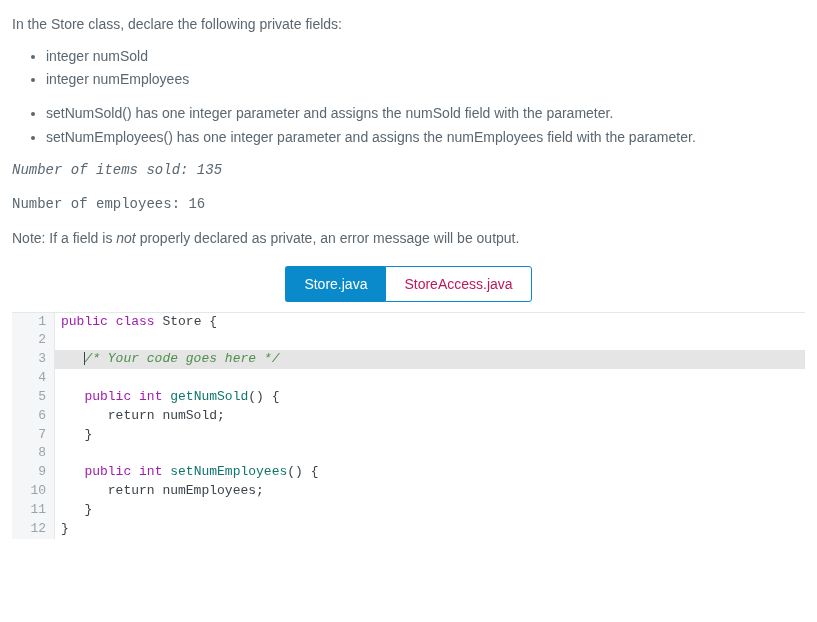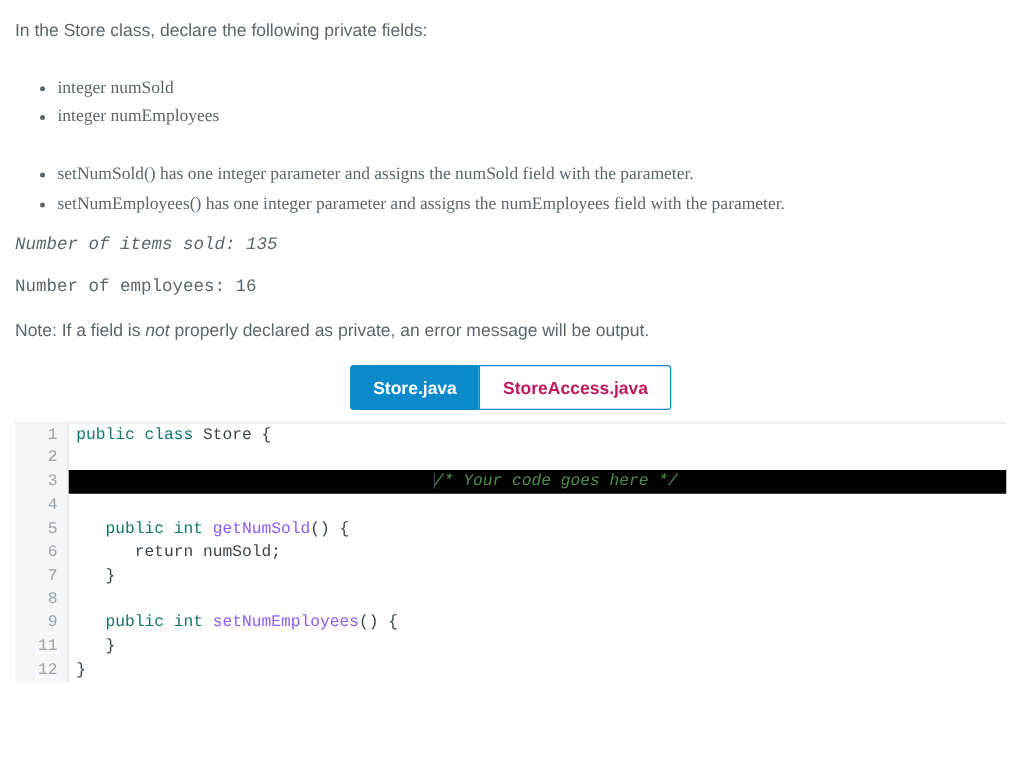--- a/index.html
+++ b/index.html
@@ -5,33 +5,33 @@
   body {
     margin: 0;
     padding: 8px 12px;
     font-family: "Helvetica Neue", Arial, sans-serif;
     font-size: 14px;
     color: #5b6770;
     line-height: 1.55;
     background: #fff;
   }
   .problem p { margin: 6px 0; }
-  .problem ul { margin: 24px 0 12px 0; padding-left: 34px; font-family: Liberation Serif, serif; }
+  .problem ul { margin: 10px 0 12px 0; padding-left: 34px; }
   .problem li { margin: 2px 0; }
   .mono { font-family: "Courier New", Courier, monospace; color:#5b6770;}
   em { font-style: italic; }
 
   .tabs {
     display: flex;
     justify-content: center;
     margin: 16px 0 10px 0;
   }
   .tab {
     font-family: Arial, sans-serif;
-    font-weight: 700;
+    font-weight: 400;
     font-size: 14px;
     padding: 10px 18px;
     border: 1px solid #0a8acb;
     cursor: pointer;
     line-height: 1;
   }
   .tab.active {
     background: #0a8acb;
     color: #fff;
     border-right: none;
@@ -64,26 +64,25 @@
     user-select: none;
     flex: none;
   }
   .code {
     flex: 1;
     padding-left: 6px;
     white-space: pre;
     color: #3b444c;
   }
   .code-row.hl .code {
-    background: #000000;
-    text-align: center;
+    background: #e5e5e5;
   }
-  .kw  { color: #0f766e; }       
+  .kw  { color: #a21caf; }       
   .str, .cmt { color: #4f8f4f; font-style: italic; } 
-  .fn  { color: #8b5cf6; }       
+  .fn  { color: #0f766e; }       
   .cursor {
     display: inline-block;
     width: 0;
     border-left: 1px solid #3b444c;
     height: 13px;
     vertical-align: middle;
     margin-right: -1px;
   }
 </style>
 </head>
@@ -151,20 +150,24 @@
   <div class="code-row">
     <div class="gutter">8</div>
     <div class="code"> </div>
   </div>
 
   <div class="code-row">
     <div class="gutter">9</div>
     <div class="code"><span>   </span><span class="kw">public</span> <span class="kw">int</span> <span class="fn">setNumEmployees</span><span>() {</span></div>
   </div>
 
+  <div class="code-row">
+    <div class="gutter">10</div>
+    <div class="code">      return numEmployees;</div>
+  </div>
 
   <div class="code-row">
     <div class="gutter">11</div>
     <div class="code">   }</div>
   </div>
 
   <div class="code-row">
     <div class="gutter">12</div>
     <div class="code">}</div>
   </div>

